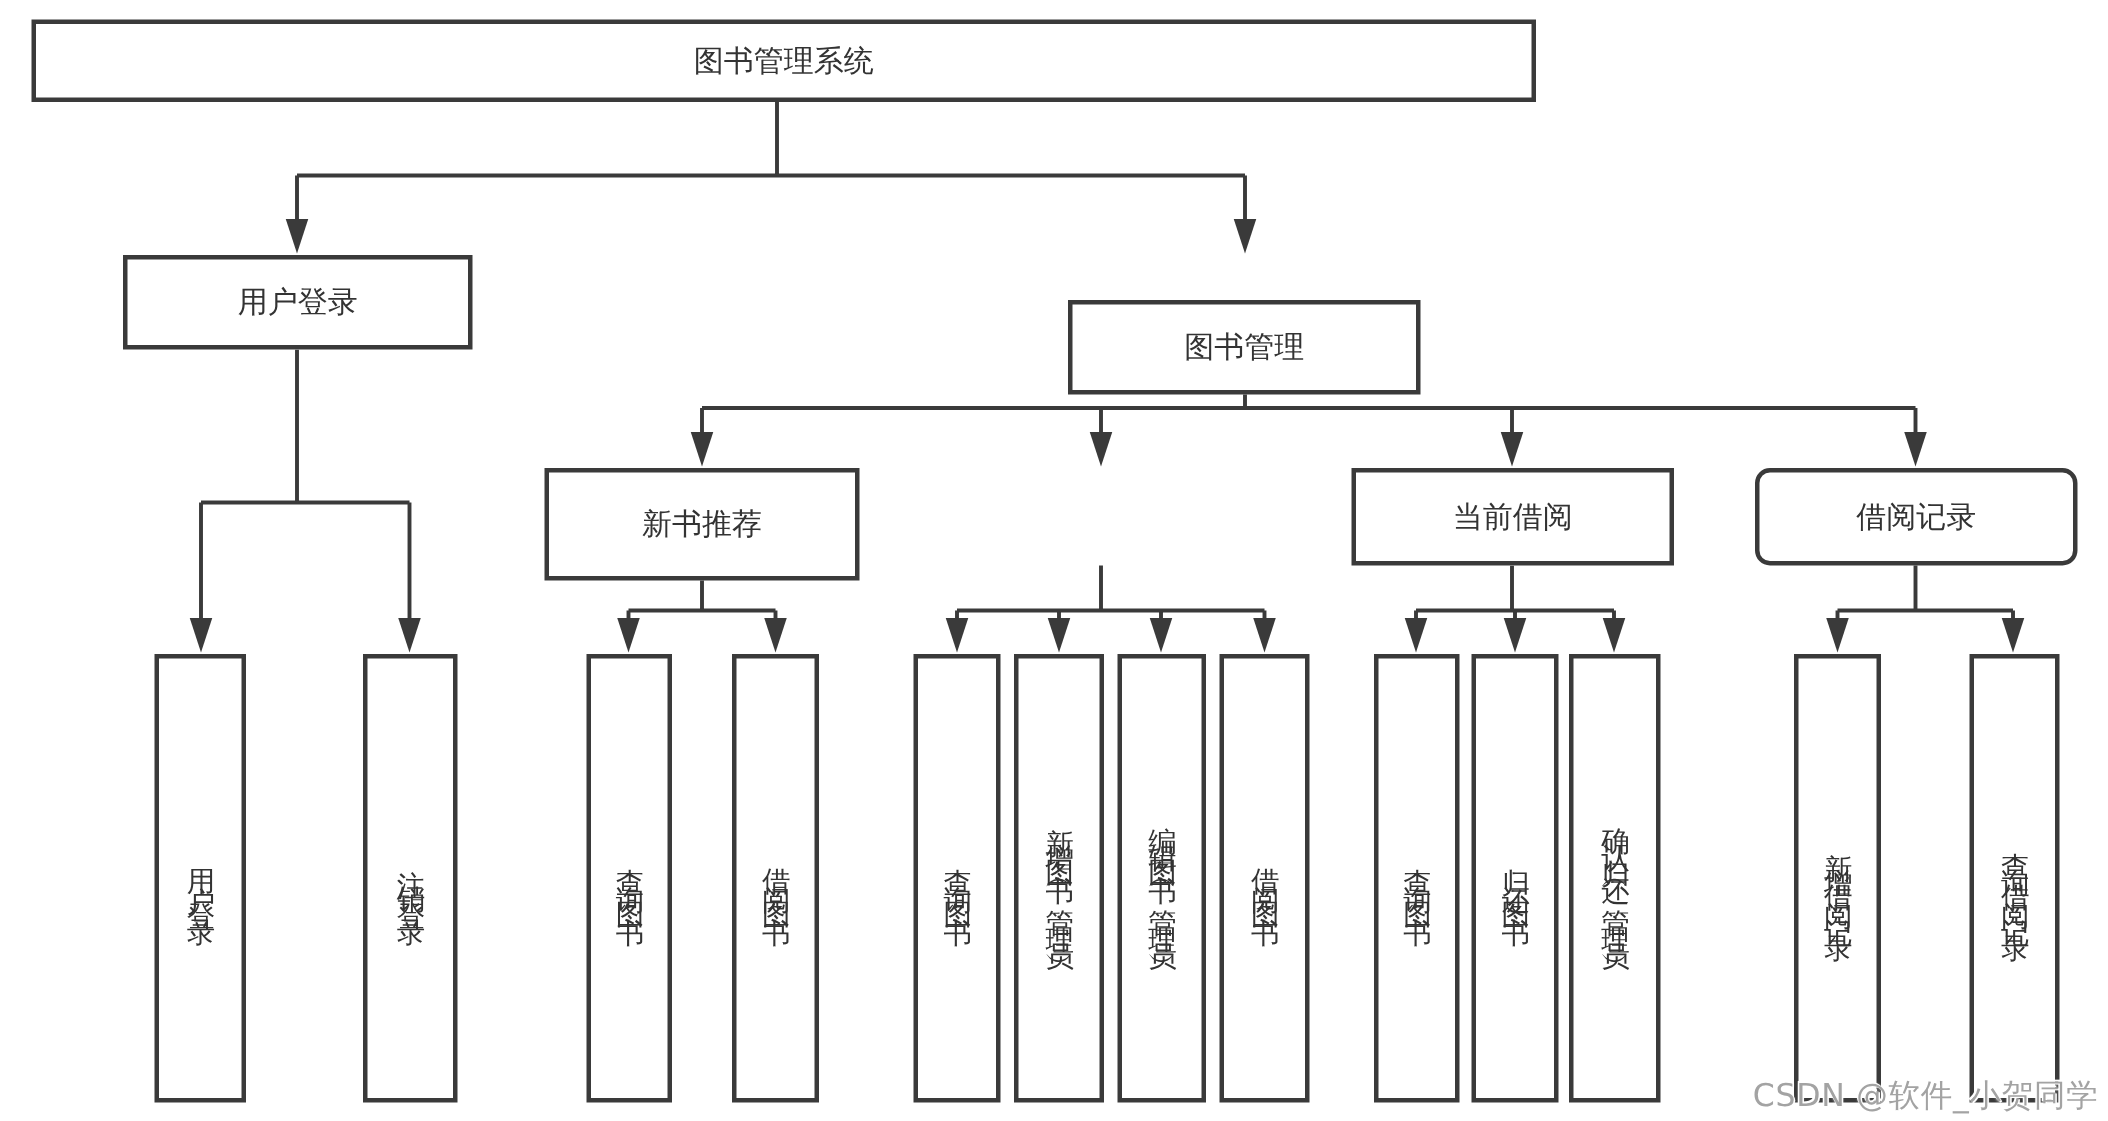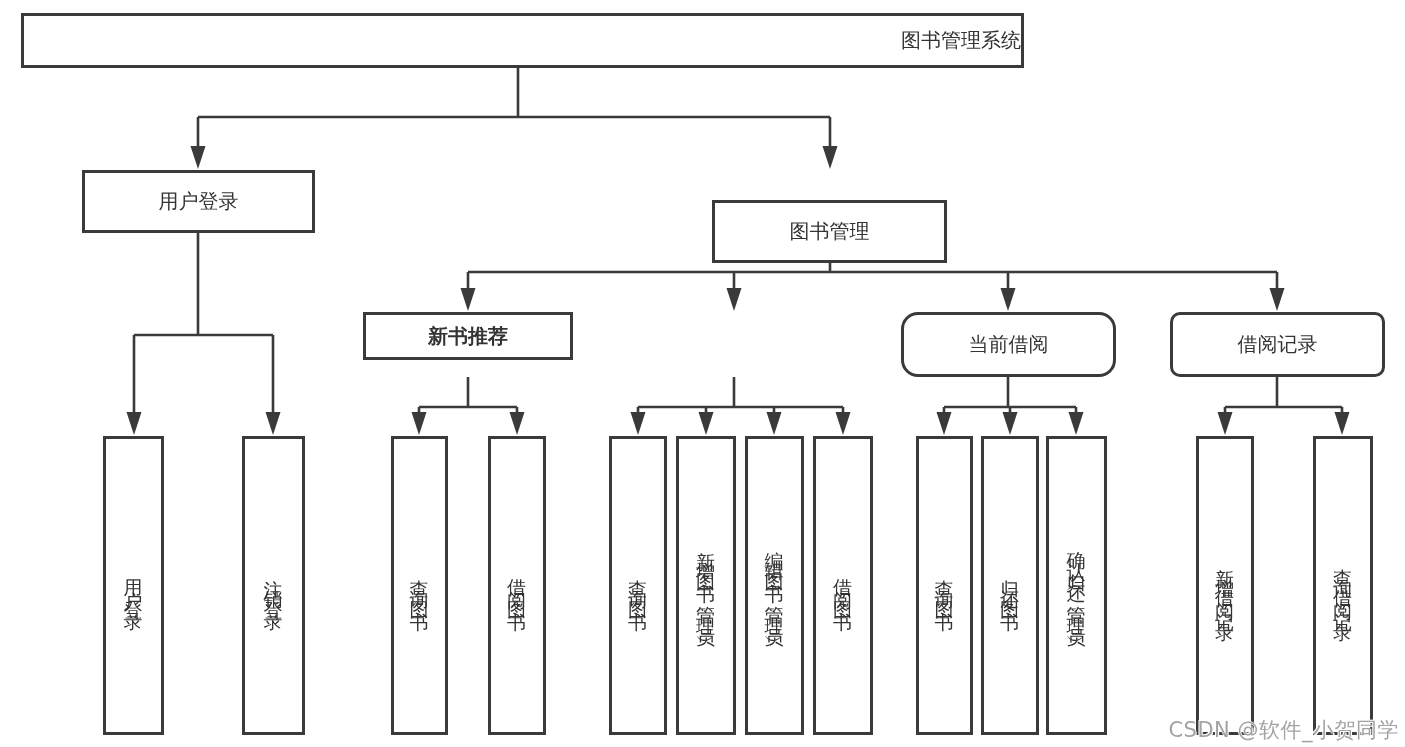--- a/index.html
+++ b/index.html
@@ -37,26 +37,26 @@
   .node.root { font-size: 20px; }
   .node.v { font-size: 19px; }
   .node.v .vtxt {
     writing-mode: vertical-rl;
     text-orientation: mixed;
     letter-spacing: 11px;
     line-height: 1.1;
     white-space: nowrap;
   }
   
-  #n-root          { left: 21px;   top: 13px;  width: 1003px; height: 55px; justify-content: flex-end; }
+  #n-root          { left: 21px;   top: 13px;  width: 1003px; height: 55px; }
   #n-user-login    { left: 82px;   top: 170px; width: 233px;  height: 63px; }
   #n-book-mgmt     { left: 712px;  top: 170px; width: 235px;  height: 63px; margin-top: 30px; }
-  #n-new-book      { left: 363px;  top: 312px; width: 210px;  height: 48px; font-weight: bold; }
+  #n-new-book      { left: 363px;  top: 312px; width: 210px;  height: 75px; }
   #n-book-borrow   { left: 627px;  top: 312px; width: 215px;  height: 65px; }
-  #n-cur-borrow    { left: 901px;  top: 312px; width: 215px;  height: 65px; border-radius: 17px; }
+  #n-cur-borrow    { left: 901px;  top: 312px; width: 215px;  height: 65px; }
   #n-borrow-rec    { left: 1170px; top: 312px; width: 215px;  height: 65px; border-radius: 10px; }
   #n-leaf-login    { left: 103px;  top: 436px; width: 61px;   height: 299px; }
   #n-leaf-logout   { left: 242px;  top: 436px; width: 63px;   height: 299px; }
   #n-leaf-nbq      { left: 391px;  top: 436px; width: 57px;   height: 299px; }
   #n-leaf-nbb      { left: 488px;  top: 436px; width: 58px;   height: 299px; }
   #n-leaf-bbq      { left: 609px;  top: 436px; width: 58px;   height: 299px; }
   #n-leaf-bba      { left: 676px;  top: 436px; width: 60px;   height: 299px; }
   #n-leaf-bbe      { left: 745px;  top: 436px; width: 59px;   height: 299px; }
   #n-leaf-bbb      { left: 813px;  top: 436px; width: 60px;   height: 299px; }
   #n-leaf-cbq      { left: 916px;  top: 436px; width: 57px;   height: 299px; }

